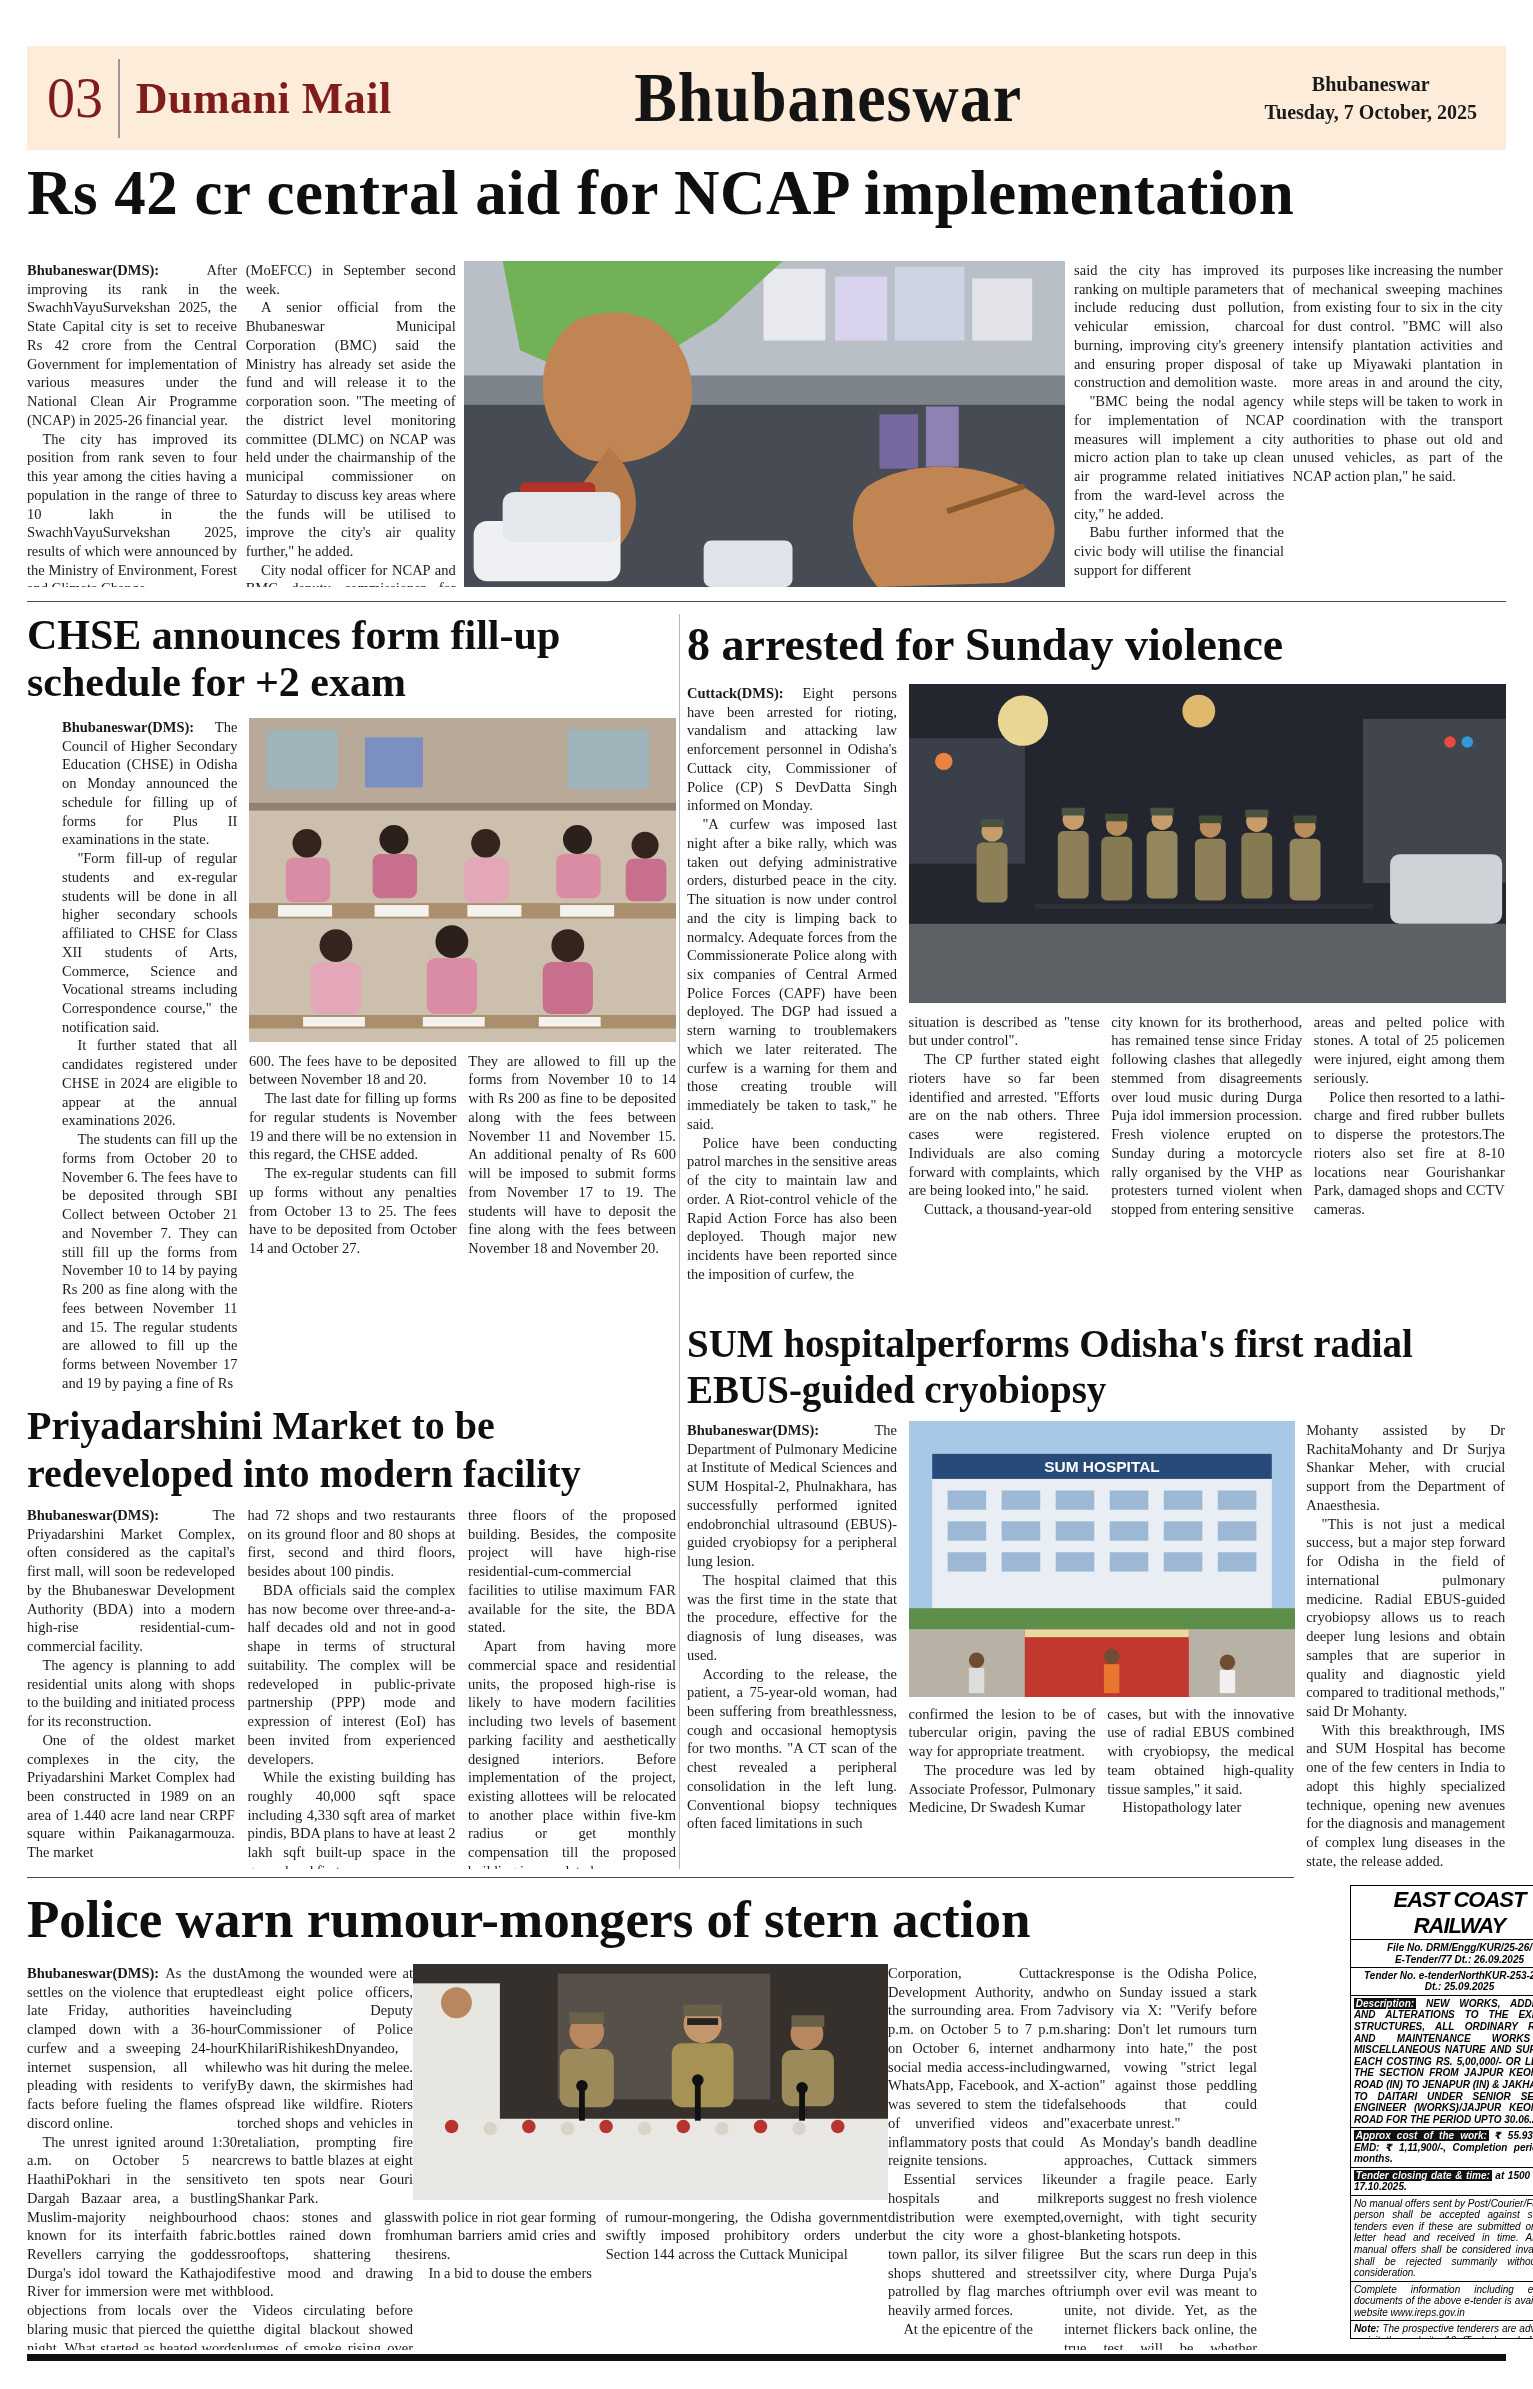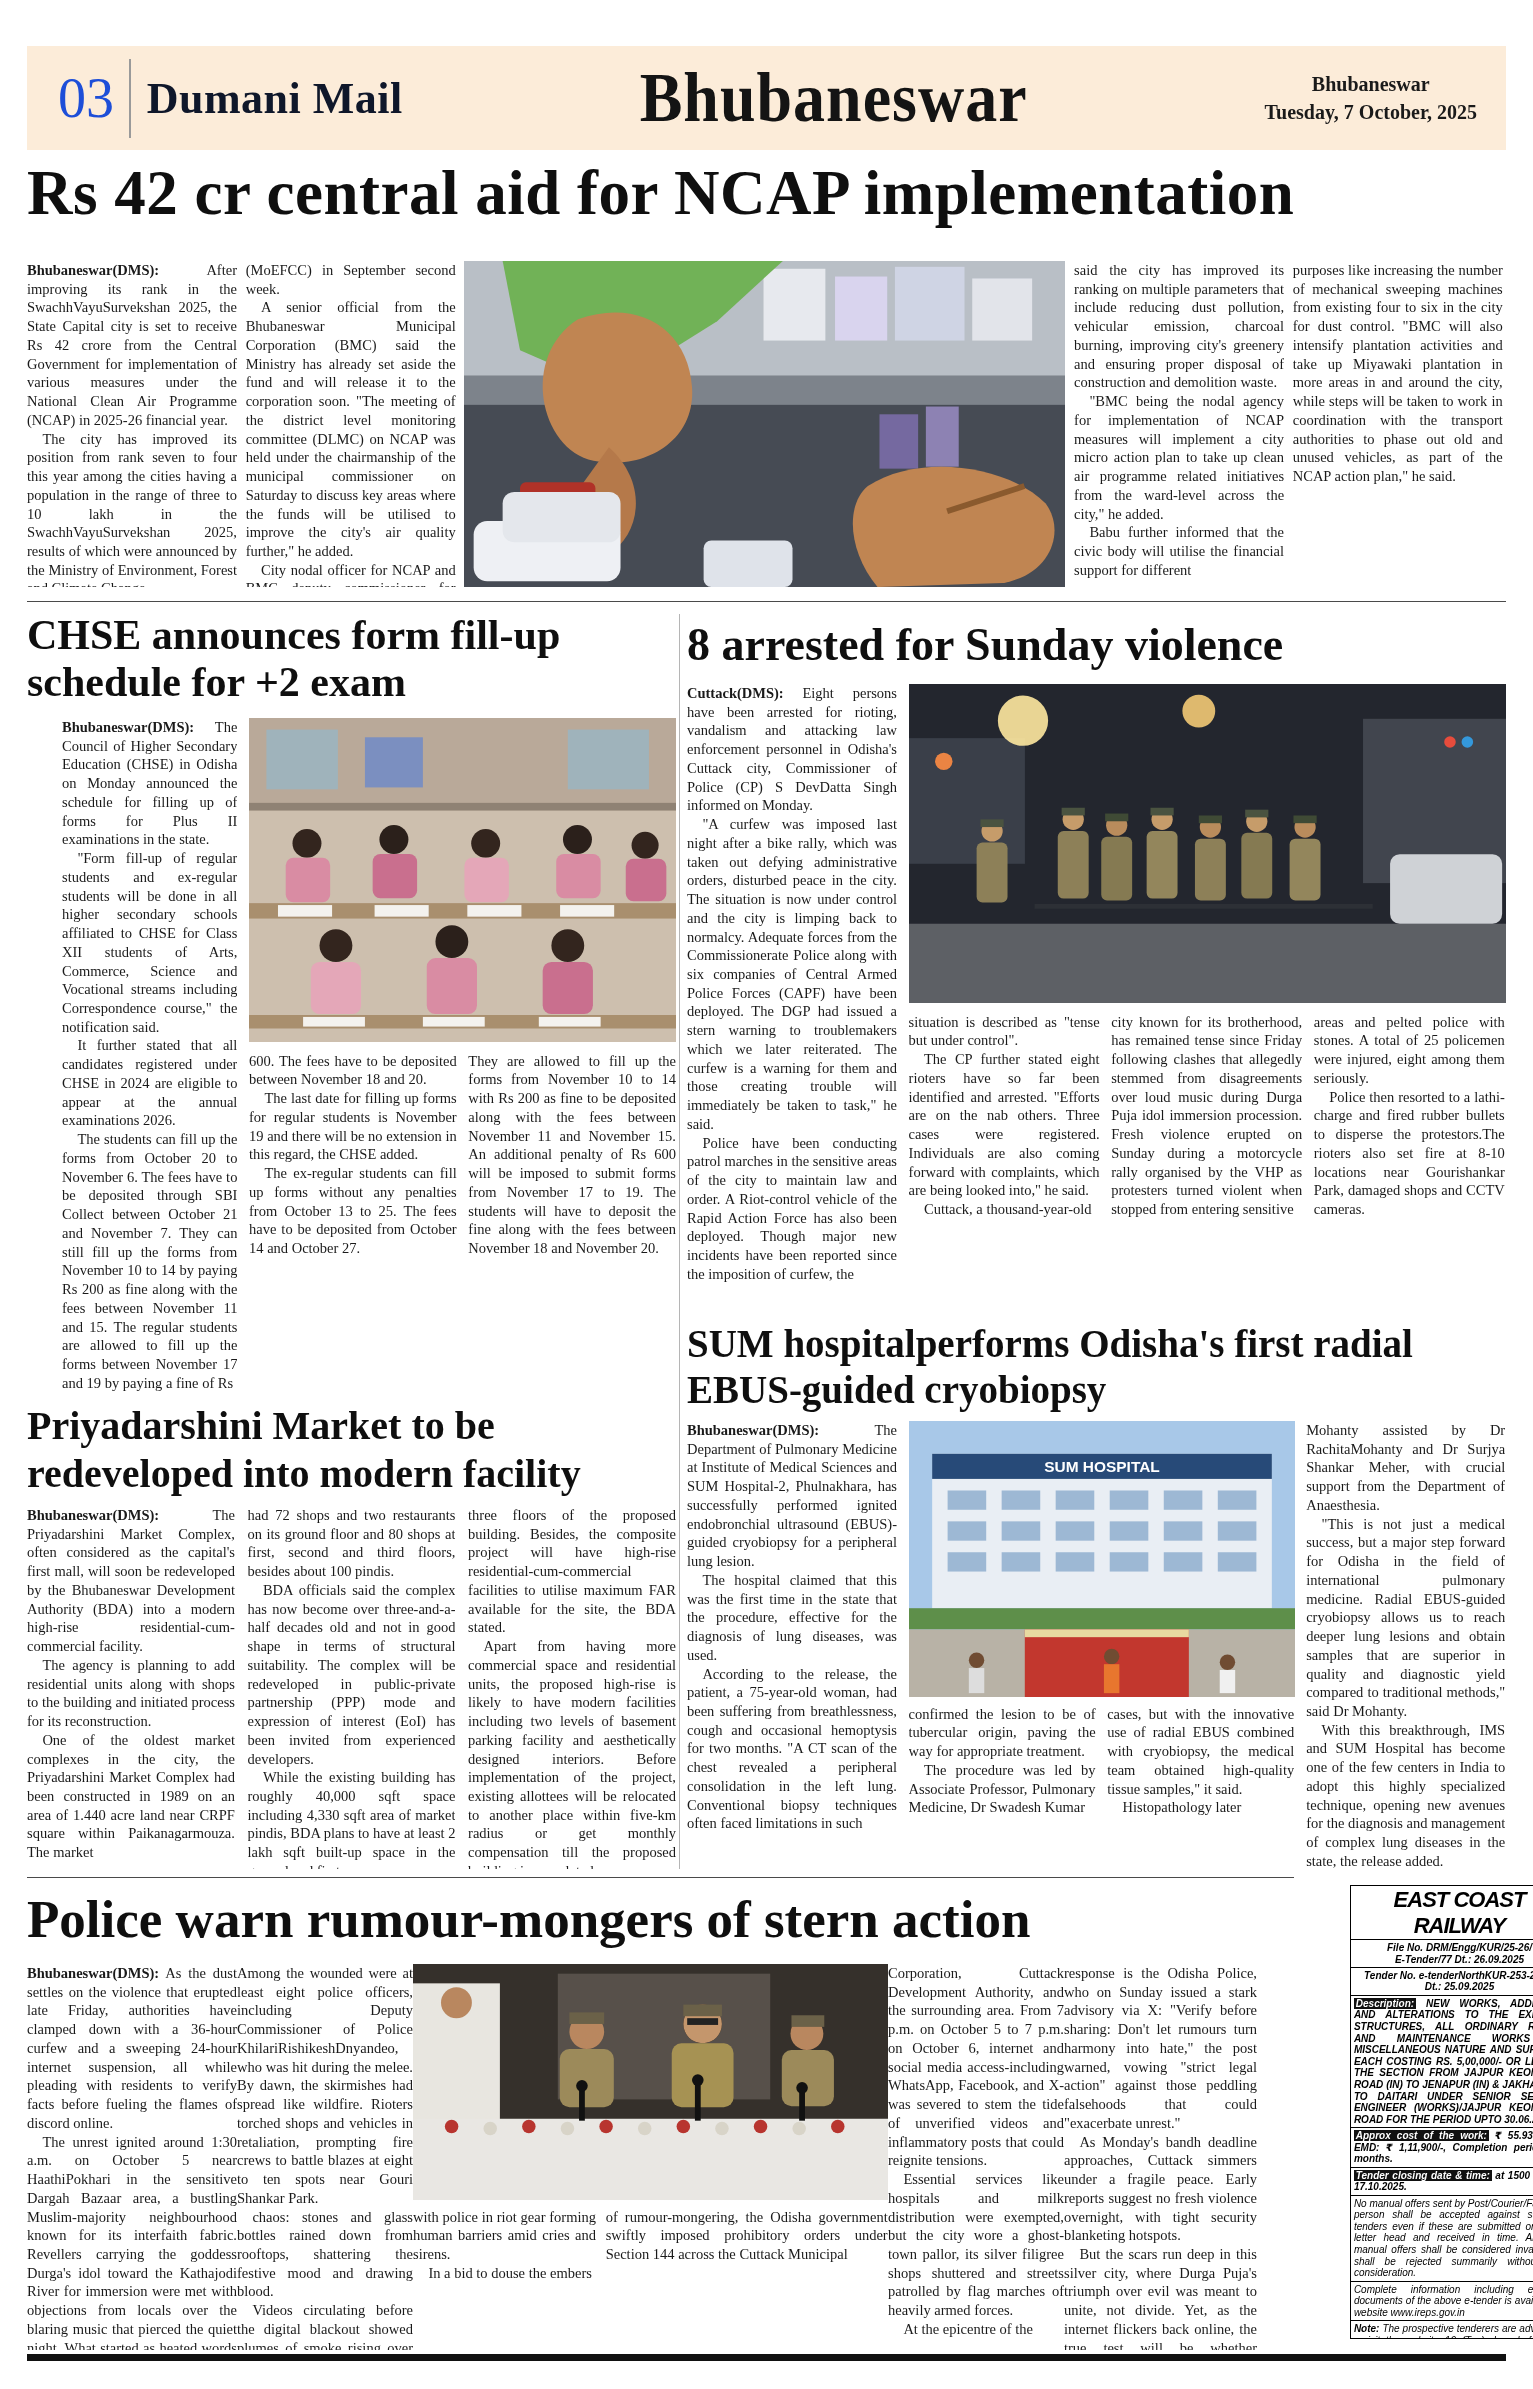--- a/index.html
+++ b/index.html
@@ -3,23 +3,23 @@
 <meta charset="utf-8">
 <style>
   html,body{margin:0;padding:0;background:#ffffff;}
   #page{position:relative;width:1533px;height:2390px;background:#fff;overflow:hidden;
         font-family:"Liberation Serif",serif;color:#1a1a1a;}
   .abs{position:absolute;}
 
   
   #header{left:27px;top:46px;width:1479px;height:104px;background:#fcecd9;
           display:flex;align-items:center;}
-  .pageno{font-size:56px;color:#1d4ed8;margin-left:31px;font-weight:400;}
+  .pageno{font-size:56px;color:#7f1d1d;margin-left:20px;font-weight:400;}
   .vline{width:1.9px;height:79px;background:#9a9a9a;margin:0 15.4px;}
-  .masthead{font-size:44px;font-weight:bold;color:#0f172a;letter-spacing:0.5px;}
+  .masthead{font-size:44px;font-weight:bold;color:#7f1d1d;letter-spacing:0.5px;}
   .edition{flex:1;text-align:center;font-size:64px;font-weight:bold;color:#141414;
            transform:scaleY(1.1);letter-spacing:1px;}
   .dateblock{text-align:center;margin-right:29px;font-weight:bold;font-size:20px;line-height:1.4;}
 
   
   .headline{font-weight:bold;color:#0f0f0f;}
   #h-ncap{left:27px;top:157px;width:1479px;font-size:63px;white-space:nowrap;letter-spacing:0.5px;}
   #h-chse{left:27px;top:612px;width:649px;font-size:42px;line-height:1.12;}
   #h-violence{left:687px;top:618px;width:819px;font-size:46px;white-space:nowrap;}
   #h-sum{left:687px;top:1321px;width:819px;font-size:39px;line-height:1.18;}

